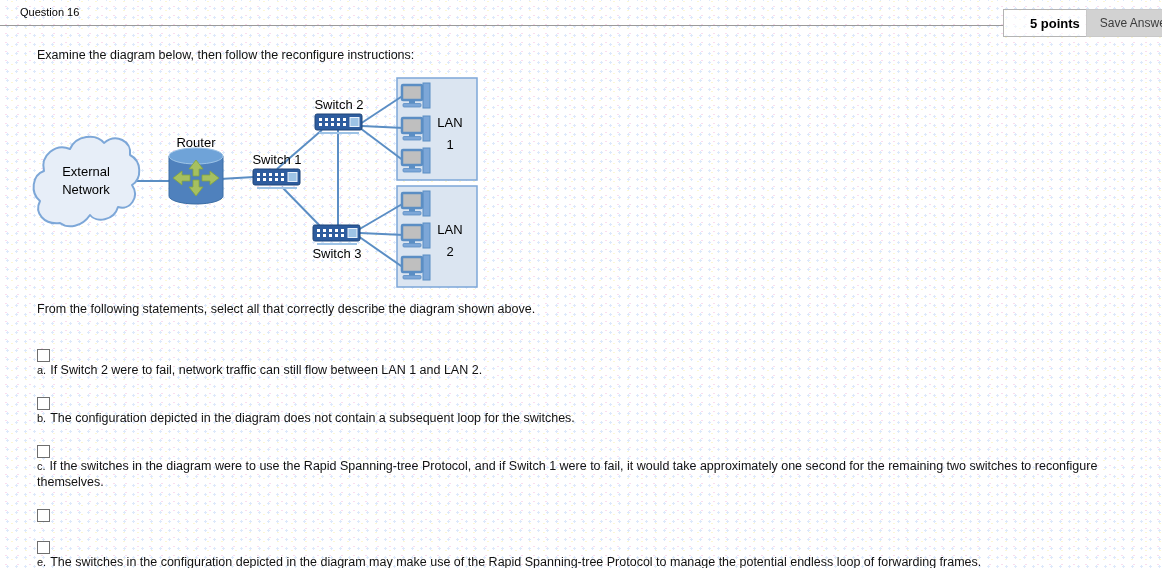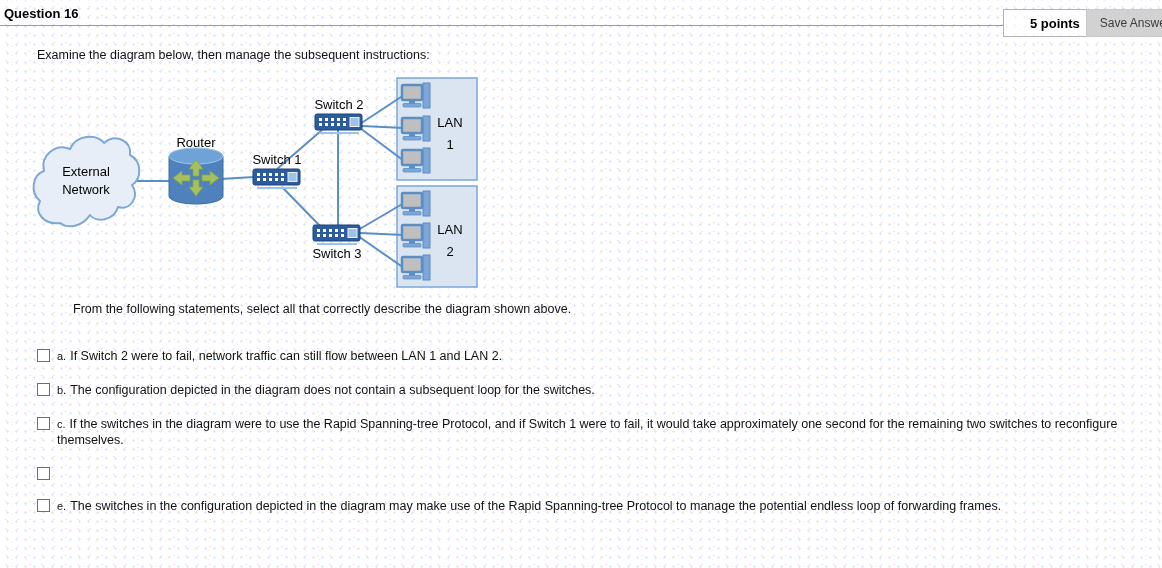--- a/index.html
+++ b/index.html
@@ -11,50 +11,50 @@
     background-color:#ffffff;
     background-image:
       radial-gradient(rgba(244,180,220,.45) 1px, transparent 1.3px),
       radial-gradient(rgba(250,240,170,.5) 1px, transparent 1.3px),
       radial-gradient(rgba(170,200,245,.4) 1px, transparent 1.3px);
     background-size: 12px 9px, 14px 9px, 9px 9px;
     background-position: 0 2px, 5px 6px, 3px 4px;
   }
 
   .q-title {
-    position:absolute; left:4px; top:6px;
-    font-size:13px; font-weight:bold; color:#000;
+    position:absolute; left:20px; top:6px;
+    font-size:11px; font-weight:normal; color:#000;
   }
   .header-rule {
     position:absolute; left:0; top:25px; width:1003px; height:1px;
     background:#9a9a9a;
   }
   .points-box {
     position:absolute; left:1003px; top:9px; width:159px; height:28px;
     border:1px solid #b4b4b4; border-right:none;
     display:flex; align-items:center; gap:6px; padding-left:26px;
     background:rgba(255,255,255,.6);
   }
   .points-label { font-size:13px; font-weight:bold; color:#000; white-space:nowrap; }
   .save-btn {
     font-family:"Liberation Sans", sans-serif;
     font-size:12px; color:#3c3c3c; background:#d2d2d2;
     border:1px solid #c9c9c9; height:28px; padding:0 13px; cursor:pointer;
     white-space:nowrap;
   }
 
   .intro  { position:absolute; left:37px; top:48px;  font-size:12.5px; }
-  .prompt { position:absolute; left:37px; top:302px; font-size:12.5px;margin-left:36px; }
+  .prompt { position:absolute; left:37px; top:302px; font-size:12.5px; }
 
   .diagram-wrap { position:absolute; left:30px; top:75px; width:450px; height:215px; }
   .diagram-wrap svg { display:block; }
   .dg-label { font-size:13px; fill:#000; font-family:"Liberation Sans", sans-serif; }
 
   .options { position:absolute; left:37px; top:348px; width:1102px; }
-  .option-row { display:flex; align-items:flex-start; margin-bottom:18px; }
+  .option-row { display:flex; align-items:flex-start; margin-bottom:18px;flex-direction:column; }
   .option-row:last-child { margin-bottom:16px; }
   .option-row input[type=checkbox] {
     -webkit-appearance:none; appearance:none;
     width:13px; height:13px; border:1px solid #6e6e6e; background:#fff;
     margin:1px 7px 0 0; flex:none; cursor:pointer;
   }
   .option-text { font-size:12.5px; line-height:16px; color:#111; }
   .option-letter { font-size:11px; margin-right:4px; }
 </style>
 </head>
@@ -63,21 +63,21 @@
 <div class="page">
 
   <div class="q-title">Question 16</div>
   <div class="header-rule"></div>
 
   <div class="points-box">
     <span class="points-label">5 points</span>
     <button class="save-btn">Save Answer</button>
   </div>
 
-  <div class="intro">Examine the diagram below, then manage the subsequent instructions:</div>
+  <div class="intro">Examine the diagram below, then follow the reconfigure instructions:</div>
 
   <div class="diagram-wrap">
     <svg width="450" height="215" viewBox="0 0 450 215" xmlns="http://www.w3.org/2000/svg">
       <defs>
         <g id="switch-icon">
           <line x1="4" y1="19" x2="44" y2="19" stroke="#9dc3e6" stroke-width="2"></line>
           <rect x="0" y="0" width="47" height="16" rx="2" fill="#2d5c9e" stroke="#1f4578" stroke-width="1"></rect>
           <rect x="4" y="4" width="3" height="3" fill="#fff"></rect>
             <rect x="10" y="4" width="3" height="3" fill="#fff"></rect>
           <rect x="16" y="4" width="3" height="3" fill="#fff"></rect>

